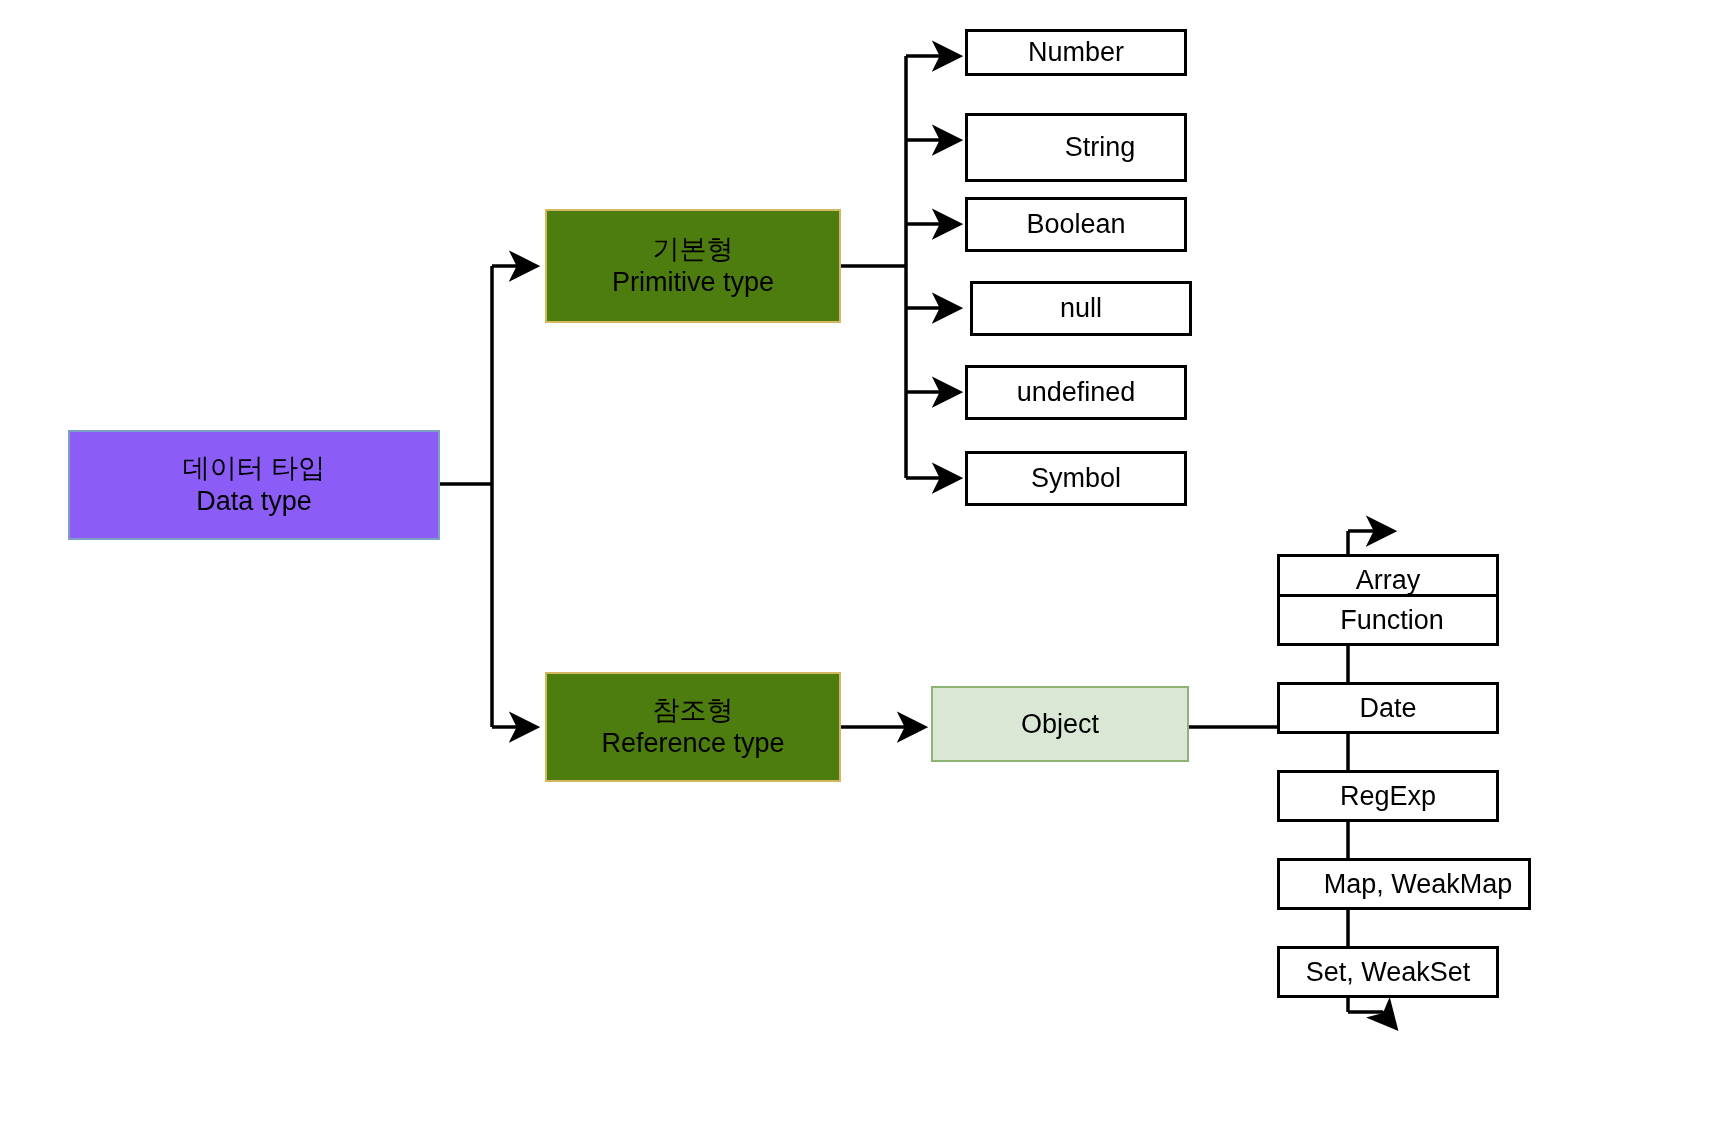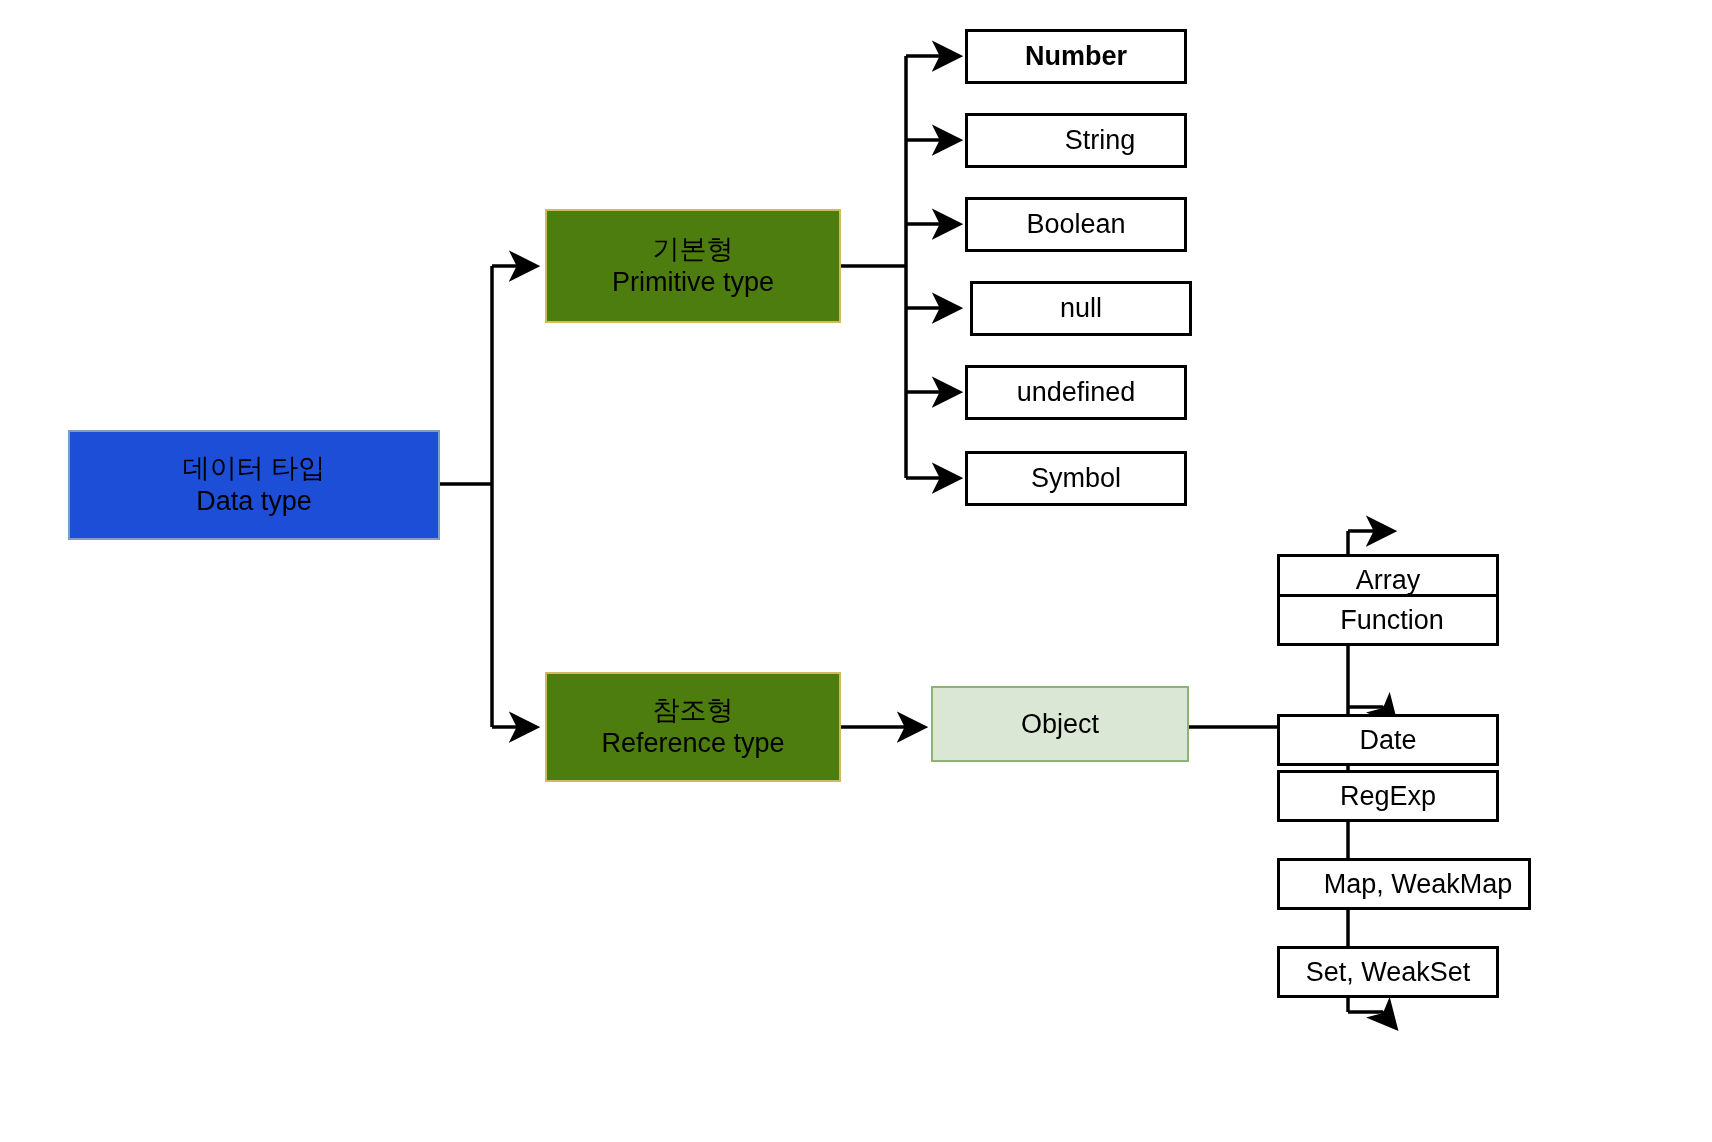--- a/index.html
+++ b/index.html
@@ -32,21 +32,21 @@
     justify-content: center;
     text-align: center;
     line-height: 1.22;
     color: #000000;
     border-style: solid;
     border-width: 2px;
     white-space: pre-line;
     z-index: 2;
   }
   .node-root {
-    background: #1d4ed8;
+    background: #8b5cf6;
     border-color: #7d9fc6;
     font-size: 27px;
   }
   .node-cat {
     background: #4d7c0f;
     border-color: #d4b860;
     font-size: 27px;
   }
   .node-object {
     background: #d9e7d4;
@@ -119,24 +119,24 @@
 
   <div class="node node-cat" style="left:545px; top:672px; width:296px; height:110px;">
     <span>참조형
 Reference type</span>
   </div>
 
   <div class="node node-object" style="left:931px; top:686px; width:258px; height:76px;">
     <span>Object</span>
   </div>
 
-  <div class="node node-leaf" style="left:965px; top:29px; width:222px; height:55px;font-weight:bold;">
+  <div class="node node-leaf" style="left:965px; top:29px; width:222px; height:47px;">
     <span>Number</span>
   </div>
-  <div class="node node-leaf" style="left:965px; top:113px; width:222px; height:55px;padding-left:48px;">
+  <div class="node node-leaf" style="left:965px; top:113px; width:222px; height:69px;padding-left:48px;">
     <span>String</span>
   </div>
   <div class="node node-leaf" style="left:965px; top:197px; width:222px; height:55px;">
     <span>Boolean</span>
   </div>
   <div class="node node-leaf" style="left:970px; top:281px; width:222px; height:55px;">
     <span>null</span>
   </div>
   <div class="node node-leaf" style="left:965px; top:365px; width:222px; height:55px;">
     <span>undefined</span>
@@ -144,21 +144,21 @@
   <div class="node node-leaf" style="left:965px; top:451px; width:222px; height:55px;">
     <span>Symbol</span>
   </div>
 
   <div class="node node-leaf" style="left:1277px; top:506px; width:222px; height:52px;margin-top:48px;">
     <span>Array</span>
   </div>
   <div class="node node-leaf" style="left:1277px; top:594px; width:222px; height:52px;padding-left:8px;">
     <span>Function</span>
   </div>
-  <div class="node node-leaf" style="left:1277px; top:714px; width:222px; height:52px;text-align:right;">
+  <div class="node node-leaf" style="left:1277px; top:682px; width:222px; height:52px;text-align:right;">
     <span>Date</span>
   </div>
   <div class="node node-leaf" style="left:1277px; top:770px; width:222px; height:52px;">
     <span>RegExp</span>
   </div>
   <div class="node node-leaf" style="left:1277px; top:858px; width:254px; height:52px;padding-left:28px;">
     <span>Map, WeakMap</span>
   </div>
   <div class="node node-leaf" style="left:1277px; top:946px; width:222px; height:52px;">
     <span>Set, WeakSet</span>

